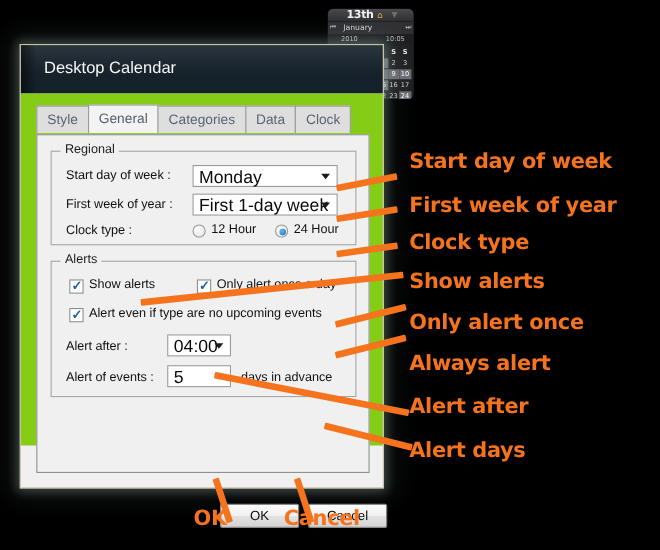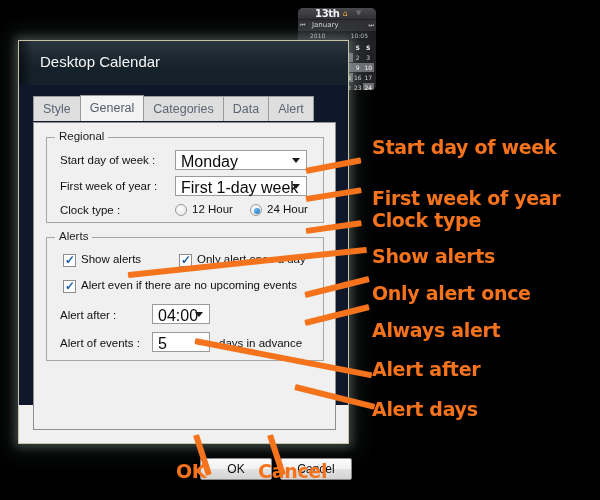--- a/index.html
+++ b/index.html
@@ -62,21 +62,21 @@
   }
   #titlebar:after {
     content:""; position:absolute; left:0; top:0; width:14px; height:100%;
     background: linear-gradient(90deg, rgba(0,0,0,0.55), rgba(0,0,0,0));
   }
   #title-text {
     position: absolute; left: 21px; top: 12px;
     font-size: 15px; color: #f4f7f8; font-weight: 400;
     font-family: "Liberation Sans", sans-serif;
   }
-  #body { position: relative; height: 320px; background: #0f172a; }
+  #body { position: relative; height: 320px; background: #84cc16; }
 
   
   #tabs { position: absolute; left: 14px; top: 10px; display: flex; align-items: flex-end; }
   .tab {
     border: 1px solid #9a9a9a; border-bottom: none;
     background: #dedede; color: #5b6674;
     font-size: 12.5px; padding: 4px 9px 4px 9px; margin-right: -1px;
     line-height: 16px;
   }
   .tab.active { background: #f3f3f3; color: #555e6b; padding-bottom: 5px; position: relative; z-index: 3; }
@@ -231,21 +231,21 @@
       <div id="title-text">Desktop Calendar</div>
     </div>
 
     <div id="body">
 
       <div id="tabs">
         <div class="tab">Style</div>
         <div class="tab active">General</div>
         <div class="tab">Categories</div>
         <div class="tab">Data</div>
-        <div class="tab">Alert</div>
+        <div class="tab">Clock</div>
       </div>
 
       <div id="tabpanel">
 
         <div class="groupbox" id="grp-regional">
           <span class="group-legend">Regional</span>
 
           <span class="fld-label" style="left:13px; top:16px;">Start day of week :</span>
           <div class="combo" style="left:128px; top:12px; width:132px;">
             <span class="val">Monday</span>
@@ -275,21 +275,21 @@
           <div class="chk on" style="left:16px; top:15px;">
             <span class="box"></span>
             <span class="clbl">Show alerts</span>
           </div>
           <div class="chk on" style="left:132px; top:15px;">
             <span class="box"></span>
             <span class="clbl">Only alert once a day</span>
           </div>
           <div class="chk on" style="left:16px; top:41px;">
             <span class="box"></span>
-            <span class="clbl">Alert even if there are no upcoming events</span>
+            <span class="clbl">Alert even if type are no upcoming events</span>
           </div>
 
           <span class="fld-label" style="left:13px; top:71px;">Alert after :</span>
           <div class="combo" style="left:105px; top:66px; width:58px;">
             <span class="val">04:00</span>
             <span class="arw"></span>
           </div>
 
           <span class="fld-label" style="left:13px; top:99px;">Alert of events :</span>
           <div class="combo" style="left:105px; top:94px; width:58px;">
@@ -311,21 +311,21 @@
   <div class="leader" style="left:306px; top:228px; width:56px; transform:rotate(-8deg);"></div>
   <div class="leader" style="left:128px; top:272px; width:240px; transform:rotate(-6deg);"></div>
   <div class="leader" style="left:305px; top:292px; width:66px; transform:rotate(-14deg);"></div>
   <div class="leader" style="left:305px; top:320px; width:66px; transform:rotate(-14deg);"></div>
   <div class="leader" style="left:195px; top:338px; width:180px; transform:rotate(11deg);"></div>
   <div class="leader" style="left:295px; top:384px; width:82px; transform:rotate(14deg);"></div>
   <div class="leader" style="left:196px; top:432px; width:42px; transform:rotate(72deg);"></div>
   <div class="leader" style="left:270px; top:432px; width:42px; transform:rotate(72deg);"></div>
 
   <div class="anno" style="left:372px; top:136px;">Start day of week</div>
-  <div class="anno" style="left:372px; top:187px;">First week of year</div>
+  <div class="anno" style="left:372px; top:176px;">First week of year</div>
   <div class="anno" style="left:372px; top:209px;">Clock type</div>
   <div class="anno" style="left:372px; top:245px;">Show alerts</div>
   <div class="anno" style="left:372px; top:282px;">Only alert once</div>
   <div class="anno" style="left:372px; top:319px;">Always alert</div>
   <div class="anno" style="left:372px; top:358px;">Alert after</div>
   <div class="anno" style="left:372px; top:398px;">Alert days</div>
   <div class="anno" style="left:176px; top:460px;">OK</div>
   <div class="anno" style="left:258px; top:460px;">Cancel</div>
 
 </div>

